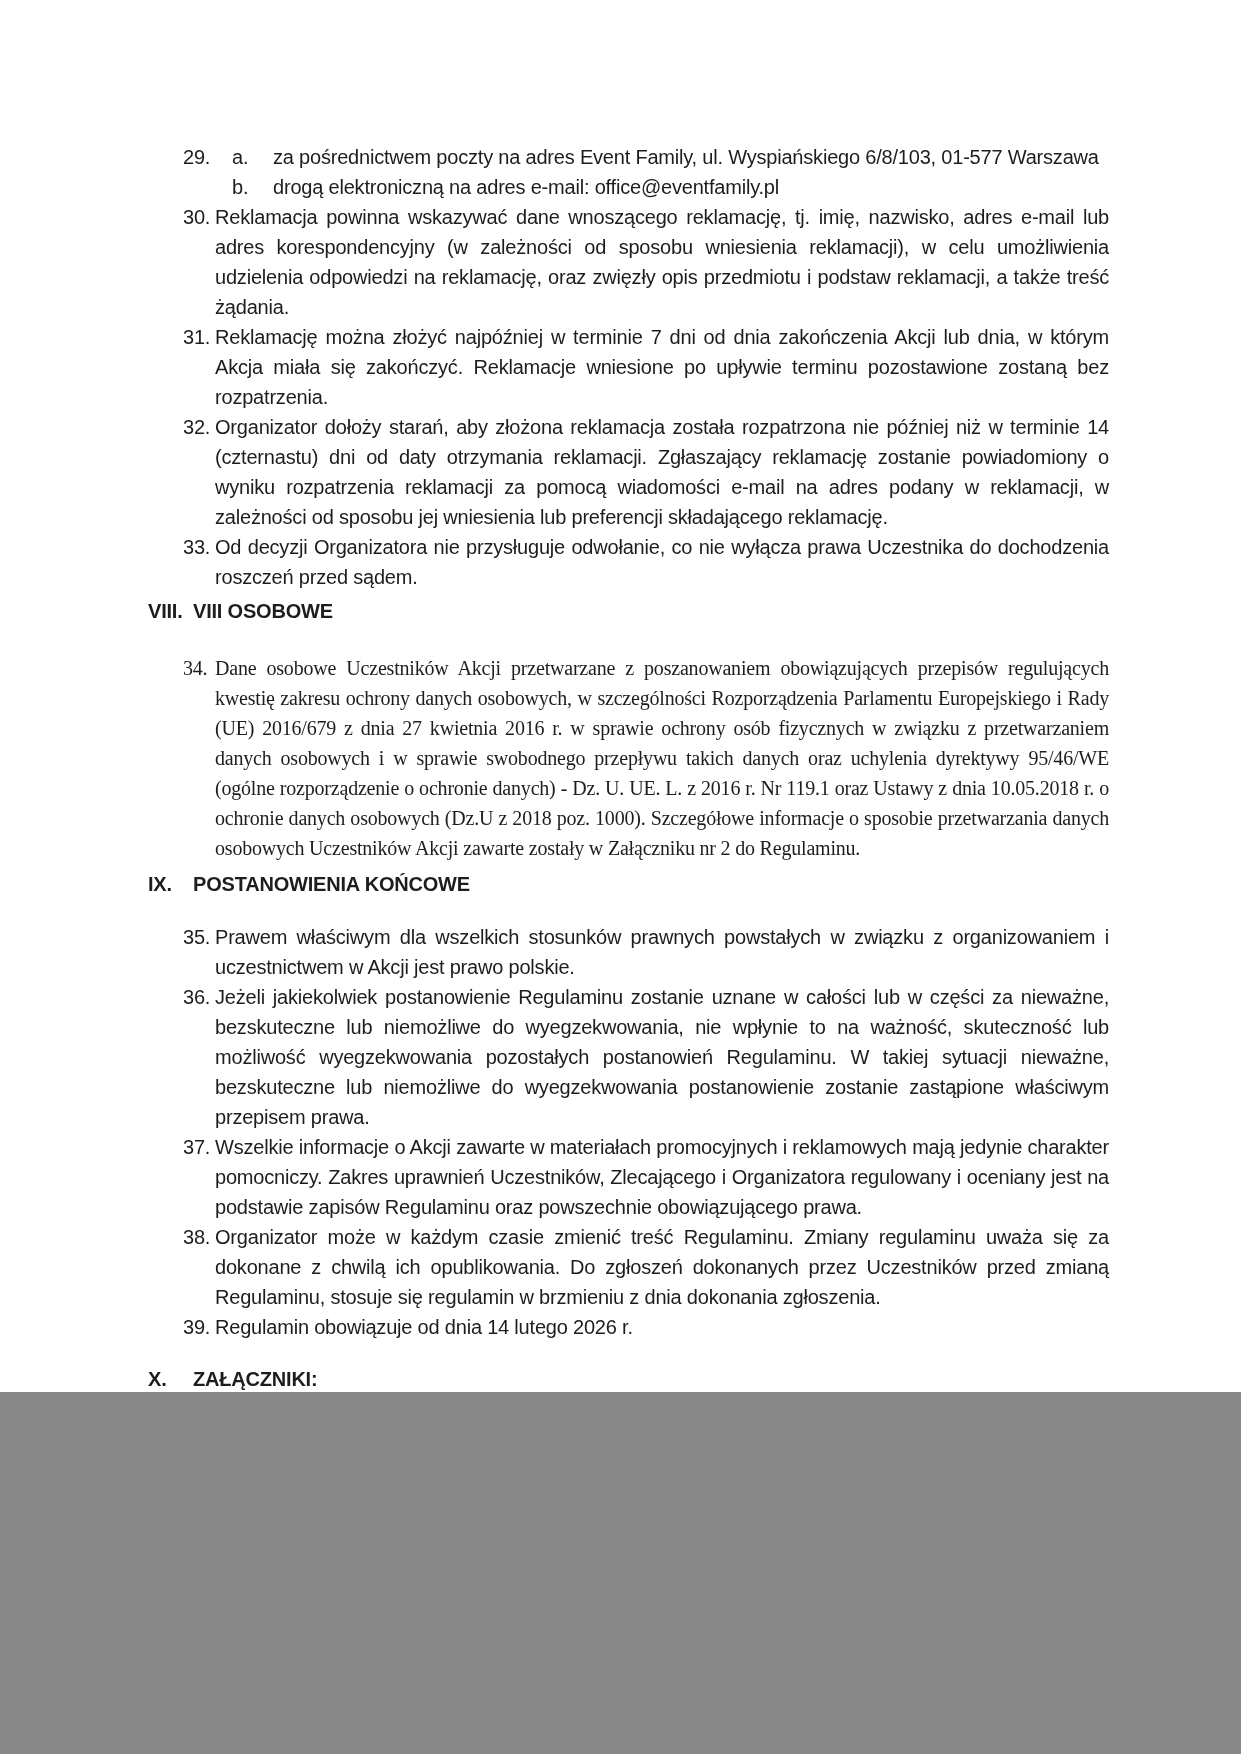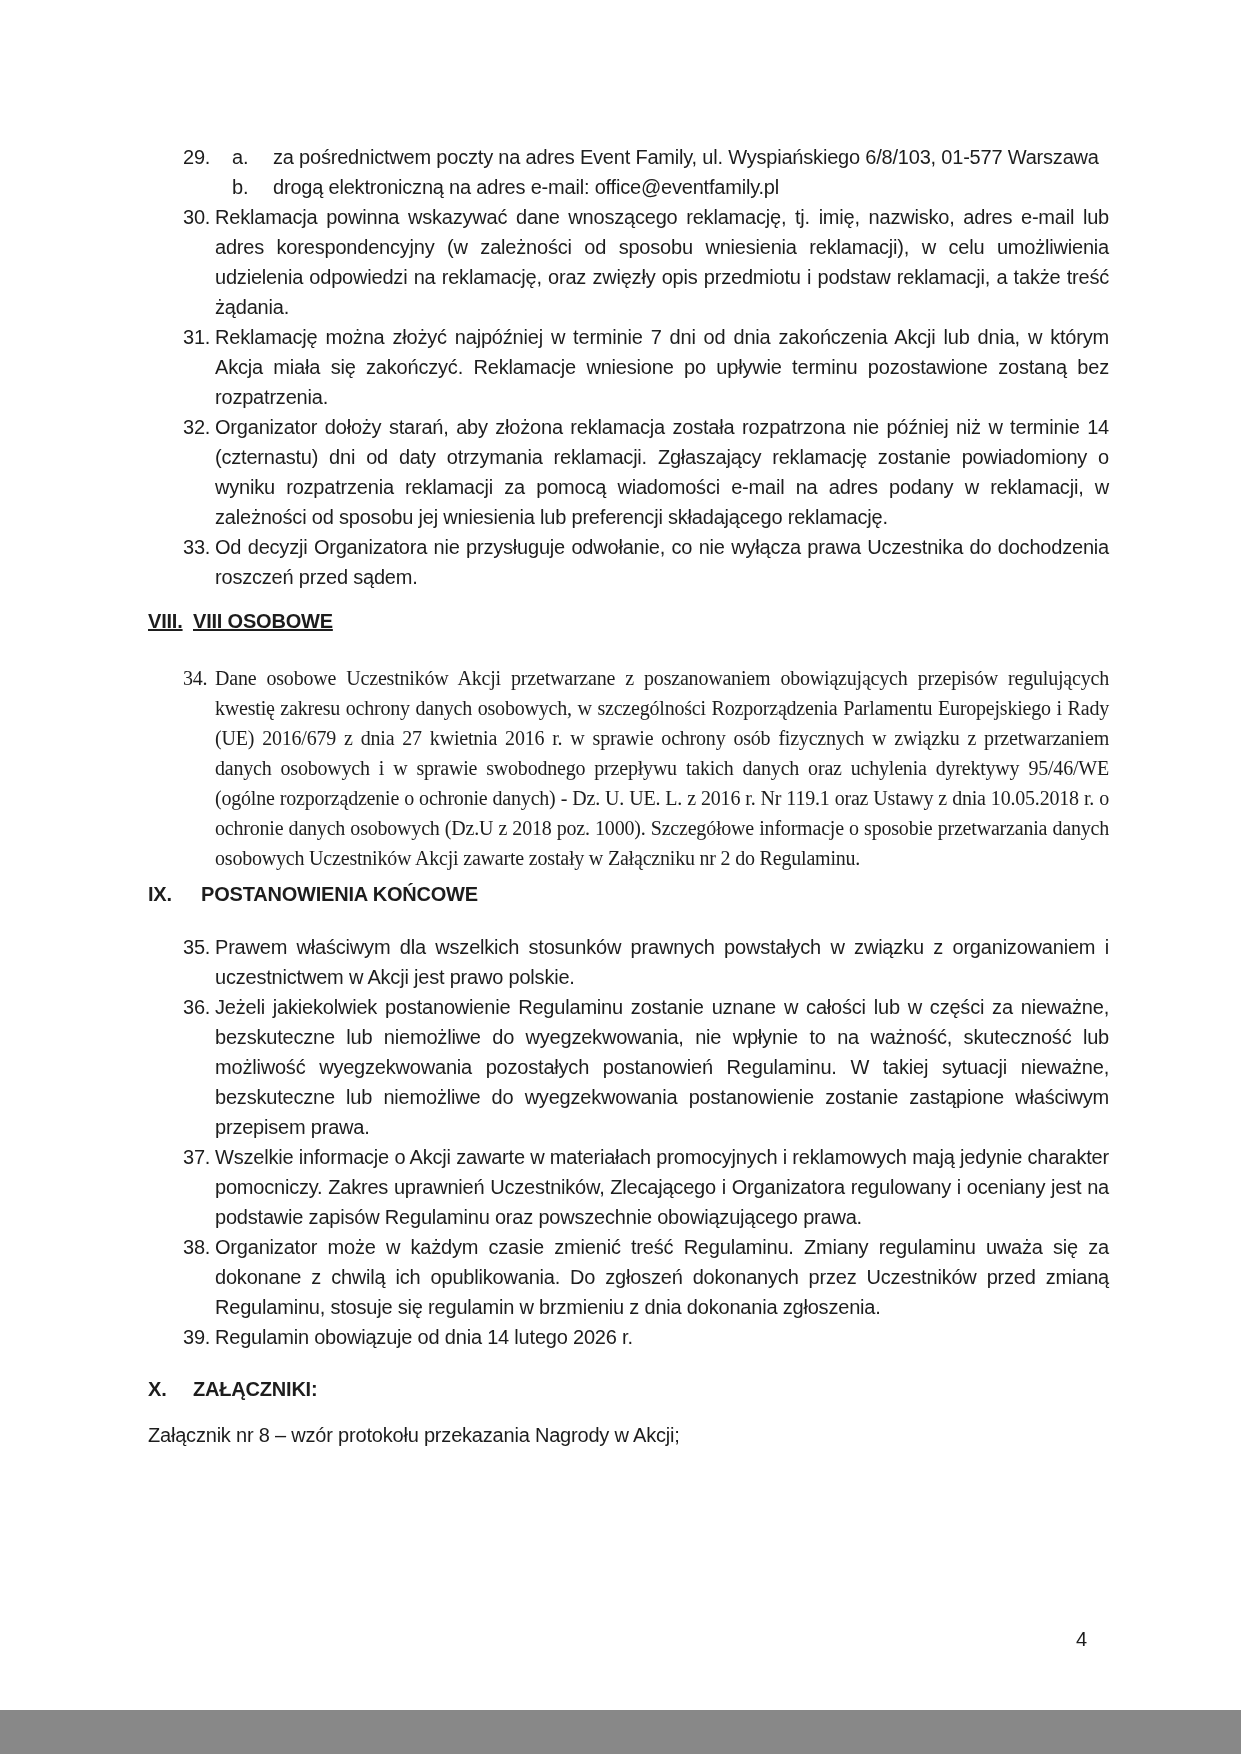--- a/index.html
+++ b/index.html
@@ -4,21 +4,21 @@
 <style>
   :root{
     --text:#1d1d1d;
     --bg:#ffffff;
   }
   html,body{margin:0;padding:0;}
   body{background:#888;}
   .page{
     position:relative;
     width:1241px;
-    height:1710px;
+    height:1392px;
     margin:0 auto;
     background:var(--bg,#fff);
     font-family:"Liberation Sans","DejaVu Sans",sans-serif;
     color:var(--text,#1d1d1d);
     overflow:hidden;
   }
   .content{
     position:absolute;
     left:148px;
     top:142px;
@@ -32,23 +32,23 @@
   .mnum{flex:0 0 32px;margin-left:35px;white-space:nowrap;}
   .mbody{flex:1;text-align:justify;}
   
   .sli{display:flex;}
   .snum{flex:0 0 41px;margin-left:17px;white-space:nowrap;}
   .sbody{flex:1;text-align:justify;}
   
   .heading{display:flex;font-weight:bold;}
   .hnum{flex:0 0 45px;white-space:nowrap;}
   .htitle{flex:1;}
-  .heading-viii{margin-top:14px;text-decoration:underline;}
+  .heading-viii{margin-top:4px;}
   .list-data{margin-top:27px;font-family:Liberation Serif, serif;}
-  .heading-ix{margin-top:6px;gap:8px;}
+  .heading-ix{margin-top:6px;}
   .list-final{margin-top:23px;}
   .heading-x{margin-top:22px;}
   .attachment{margin-top:16px;text-align:left;}
   .page-number{
     position:absolute;
     left:1076px;
     top:1624px;
     font-size:20px;
     line-height:30px;
   }

